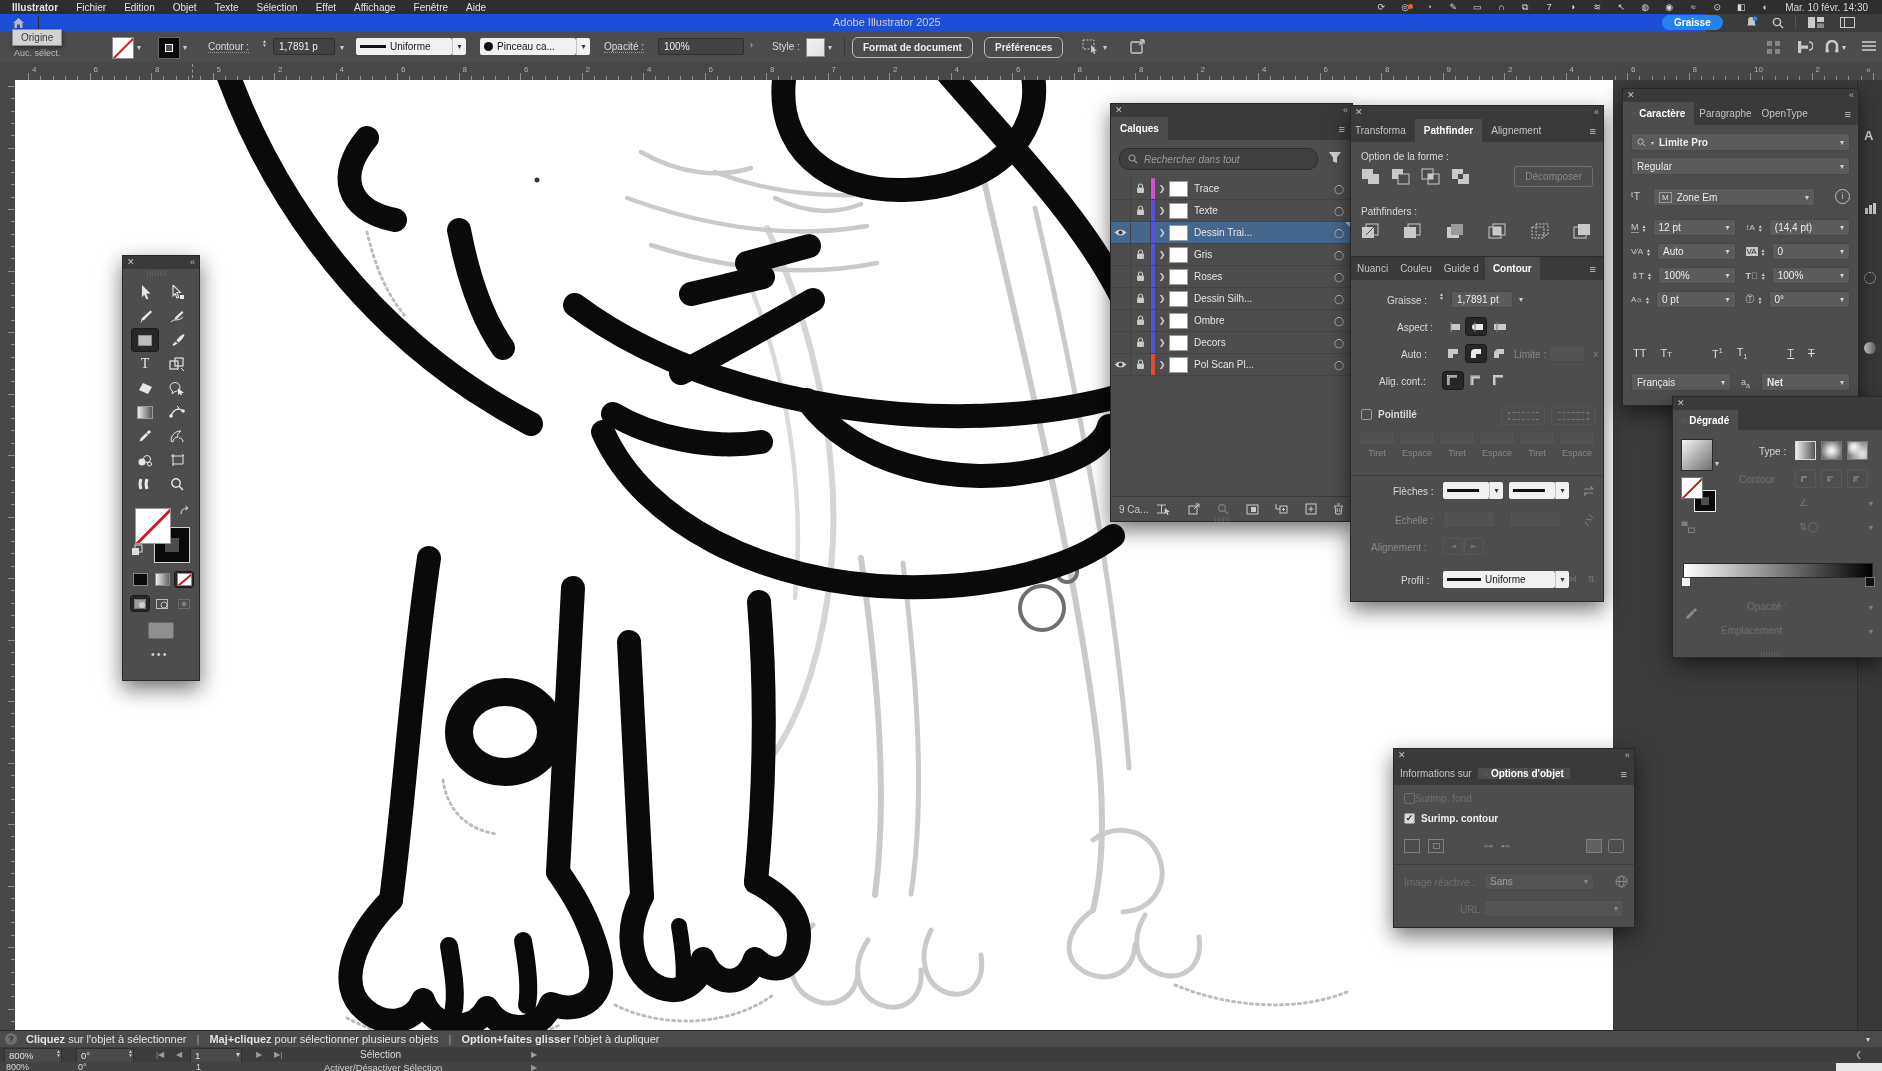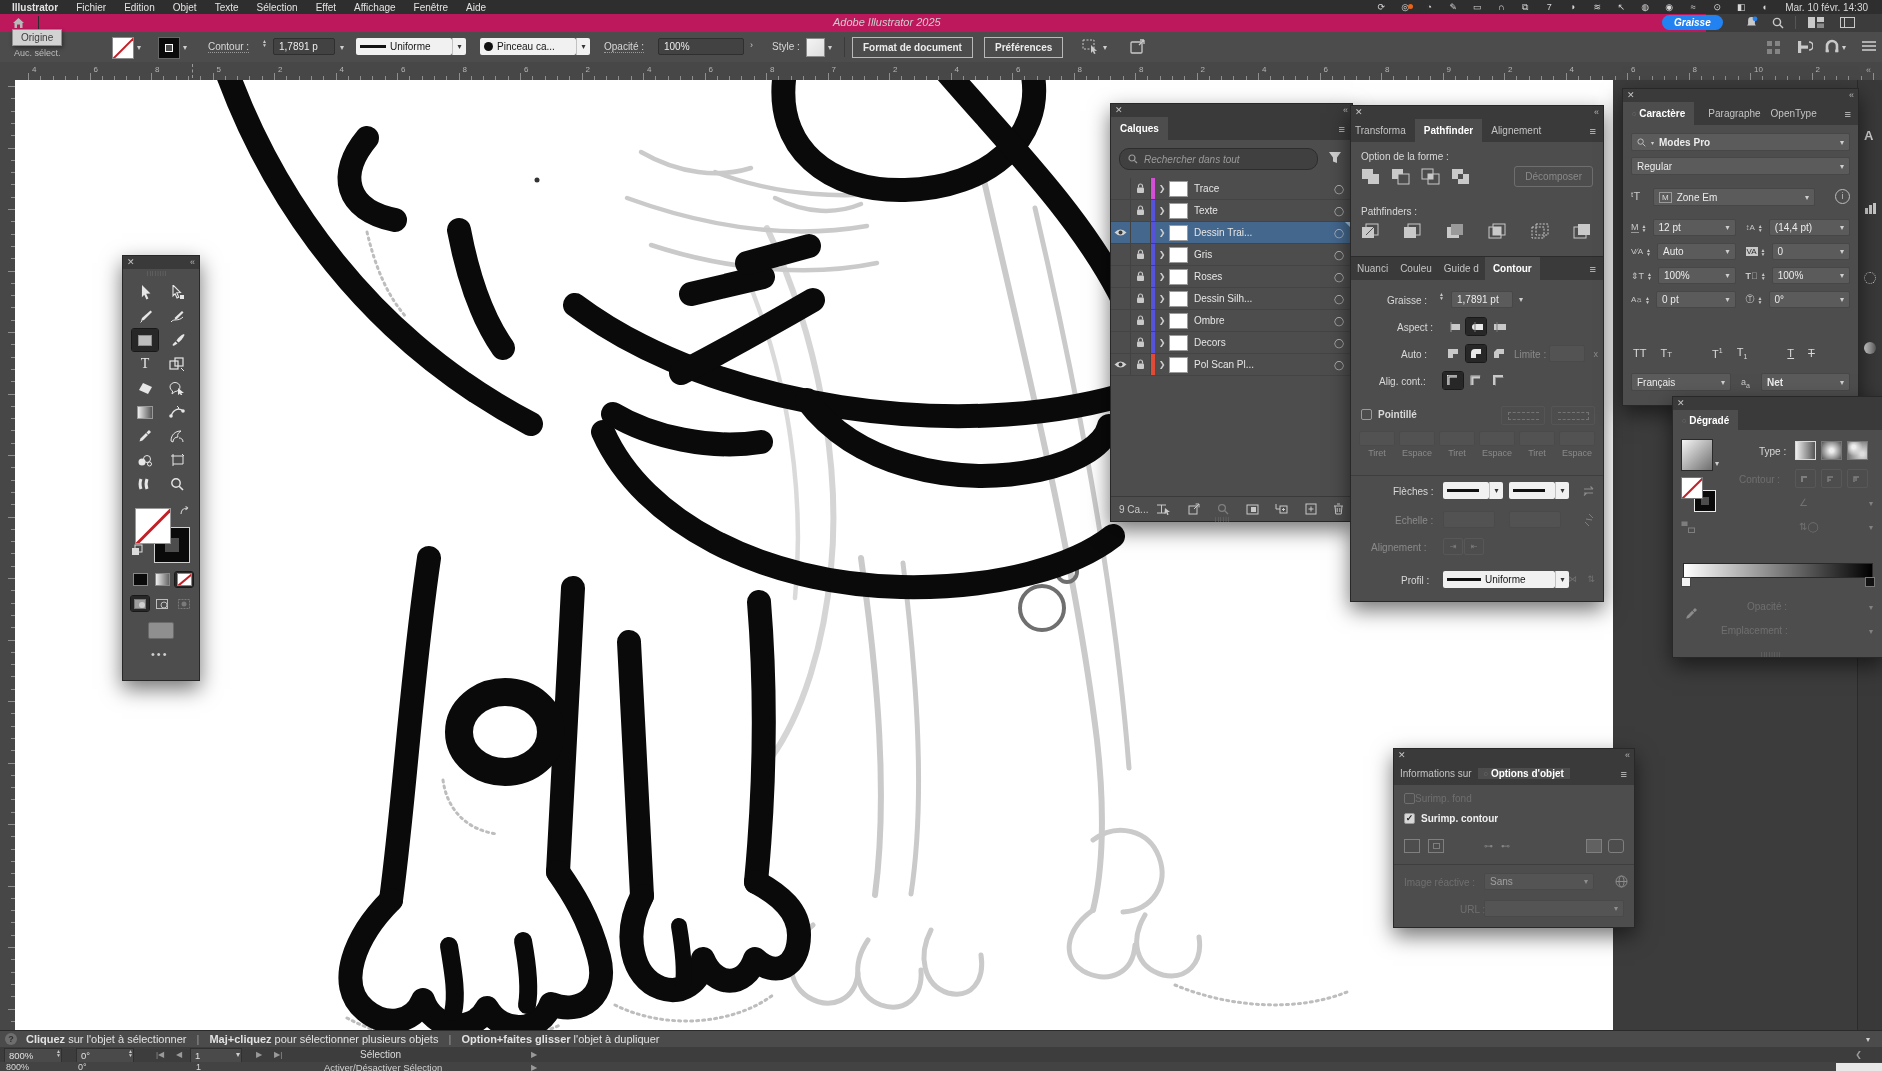--- a/index.html
+++ b/index.html
@@ -7,34 +7,34 @@
          font-family:"Liberation Sans",sans-serif;-webkit-font-smoothing:antialiased;}
   .p{position:absolute;}
   .row{display:flex;align-items:center;}
   
   #menubar{left:0;top:0;width:1882px;height:14px;background:#2e2e2e;color:#e3e3e3;font-size:10px;display:flex;align-items:center;}
   #menubar .mi{padding:0 9px;white-space:nowrap;}
   #menubar .app{font-weight:bold;padding-left:12px;}
   #mb-right{position:absolute;right:6px;top:0;height:14px;display:flex;align-items:center;color:#d8d8d8;}
   #mb-right .ic{width:24px;text-align:center;font-size:9px;position:relative;}
   #mb-right .ic .dot{position:absolute;right:4px;top:2px;width:5px;height:5px;border-radius:50%;background:#e8641b;}
-  #titlebar{left:0;top:14px;width:1706px;height:18px;background:#be185d;color:#cfcfcf;font-style:italic;}
+  #titlebar{left:0;top:14px;width:1706px;height:18px;background:#1d4ed8;color:#cfcfcf;}
   #ctrlbar{left:0;top:32px;width:1882px;height:30px;background:#4c4c4c;border-bottom:1px solid #2a2a2a;}
   .lbl{color:#d8d8d8;font-size:10px;white-space:nowrap;}
   .lbl.u{border-bottom:1px dotted #9a9a9a;}
   .dis{color:#8a8a8a !important;}
   .dis2{color:#6f6f6f !important;}
   .fld{background:#424242;border:1px solid #2f2f2f;border-radius:2px;color:#ececec;font-size:10px;
        display:flex;align-items:center;padding:0 5px;height:17px;box-sizing:border-box;}
   .fld.pan{background:#5b5b5b;border-color:#474747;}
   .wsel{background:#f1f1f1;color:#141414;border-radius:2px;display:flex;align-items:center;font-size:10px;height:17px;box-sizing:border-box;padding:0 4px;gap:4px;}
   .wdd{background:#f1f1f1;border-left:1px solid #c2c2c2;border-radius:0 2px 2px 0;width:14px;height:17px;display:flex;align-items:center;justify-content:center;color:#333;font-size:8px;box-sizing:border-box;}
   .dd{color:#cfcfcf;font-size:8px;}
   .stp{display:flex;flex-direction:column;justify-content:center;line-height:4px;font-size:5px;color:#c9c9c9;width:8px;}
-  .btn{border:1px solid #b9b9b9;border-radius:0;color:#ececec;font-size:10px;font-weight:bold;
+  .btn{border:1px solid #b9b9b9;border-radius:6px;color:#ececec;font-size:10px;font-weight:bold;
        display:inline-flex;align-items:center;justify-content:center;height:19px;padding:0 10px;background:transparent;}
   .sep{width:1px;height:20px;background:#3a3a3a;}
   
   #ruler{left:0;top:62px;width:1882px;height:18px;background:#474747;border-bottom:1px solid #232323;overflow:hidden;}
   #vruler{left:0;top:80px;width:15px;height:950px;background:#474747;border-right:1px solid #232323;overflow:hidden;}
   .tick{position:absolute;background:#8f8f8f;}
   .rnum{position:absolute;color:#b5b5b5;font-size:8px;top:3px;}
   
   #canvas{left:15px;top:80px;width:1598px;height:950px;background:#ffffff;overflow:hidden;}
   
@@ -1159,32 +1159,32 @@
   <div class="panel" style="left:1622px;top:88px;width:235px;height:316px;">
     <div class="phead">
         <span class="x">✕</span>
         <span class="cl">«</span>
       </div>
     <div class="ptabs" style="top:13px;">
       <div class="tab on">
           <span style="color:#9a9a9a;font-size:7px;margin-right:3px;">◌</span>
           <span>Caractère</span>
         </div>
-      <div class="tab" style="padding:0 5px;margin-left:9px;">Paragraphe</div>
+      <div class="tab" style="padding:0 5px;">Paragraphe</div>
       <div class="tab" style="padding:0 5px;">OpenType</div>
       <div class="ham">≡</div>
     </div>
 
     <div class="fld pan" style="position:absolute;left:8px;top:44px;right:8px;height:18px;gap:5px;">
       <svg class="ic" width="9" height="9" viewBox="0 0 9 9">
           <circle cx="3.6" cy="3.6" r="2.7" fill="none" stroke="#bdbdbd"></circle>
           <line x1="5.8" y1="5.8" x2="8.3" y2="8.3" stroke="#bdbdbd"></line>
         </svg>
       <span class="dd" style="font-size:6px;">▾</span>
-      <span style="font-weight:bold;">Modes Pro</span>
+      <span style="font-weight:bold;">Limite Pro</span>
       <span class="dd" style="margin-left:auto;">▾</span>
     </div>
 
     <div class="fld pan" style="position:absolute;left:8px;top:68px;right:8px;height:18px;">
       <span>Regular</span>
         <span class="dd" style="margin-left:auto;">▾</span>
     </div>
 
     <span style="position:absolute;left:8px;top:101px;color:#c9c9c9;font-size:11px;">ᵗT</span>
     <div class="fld pan" style="position:absolute;left:30px;top:99px;width:162px;height:18px;gap:5px;">

